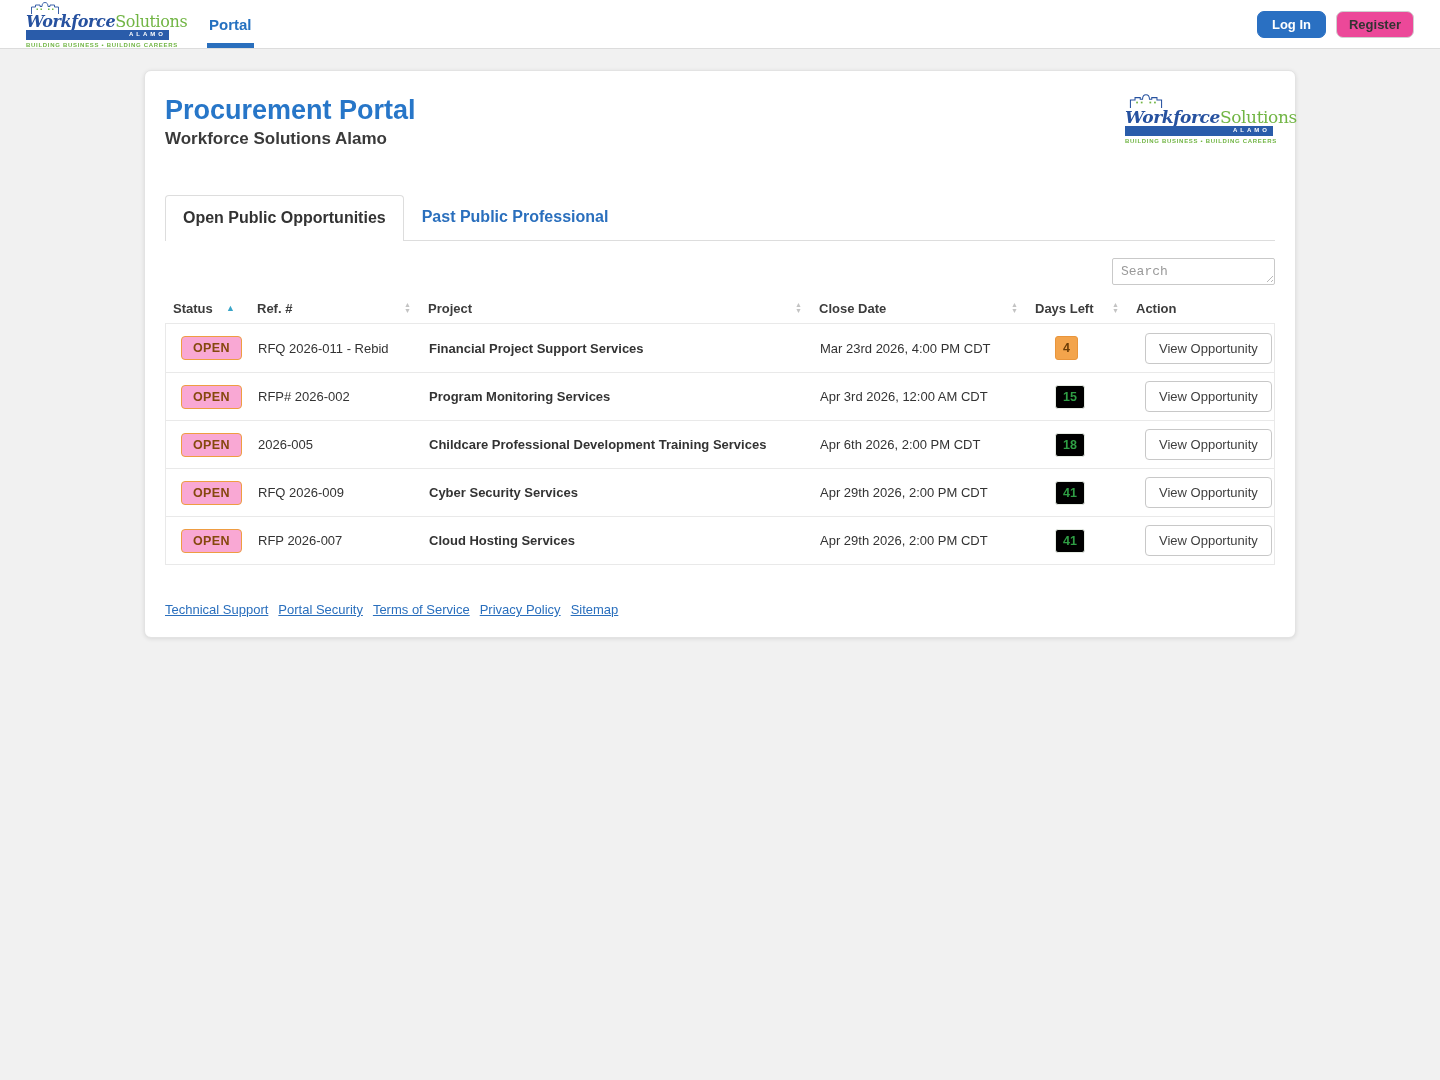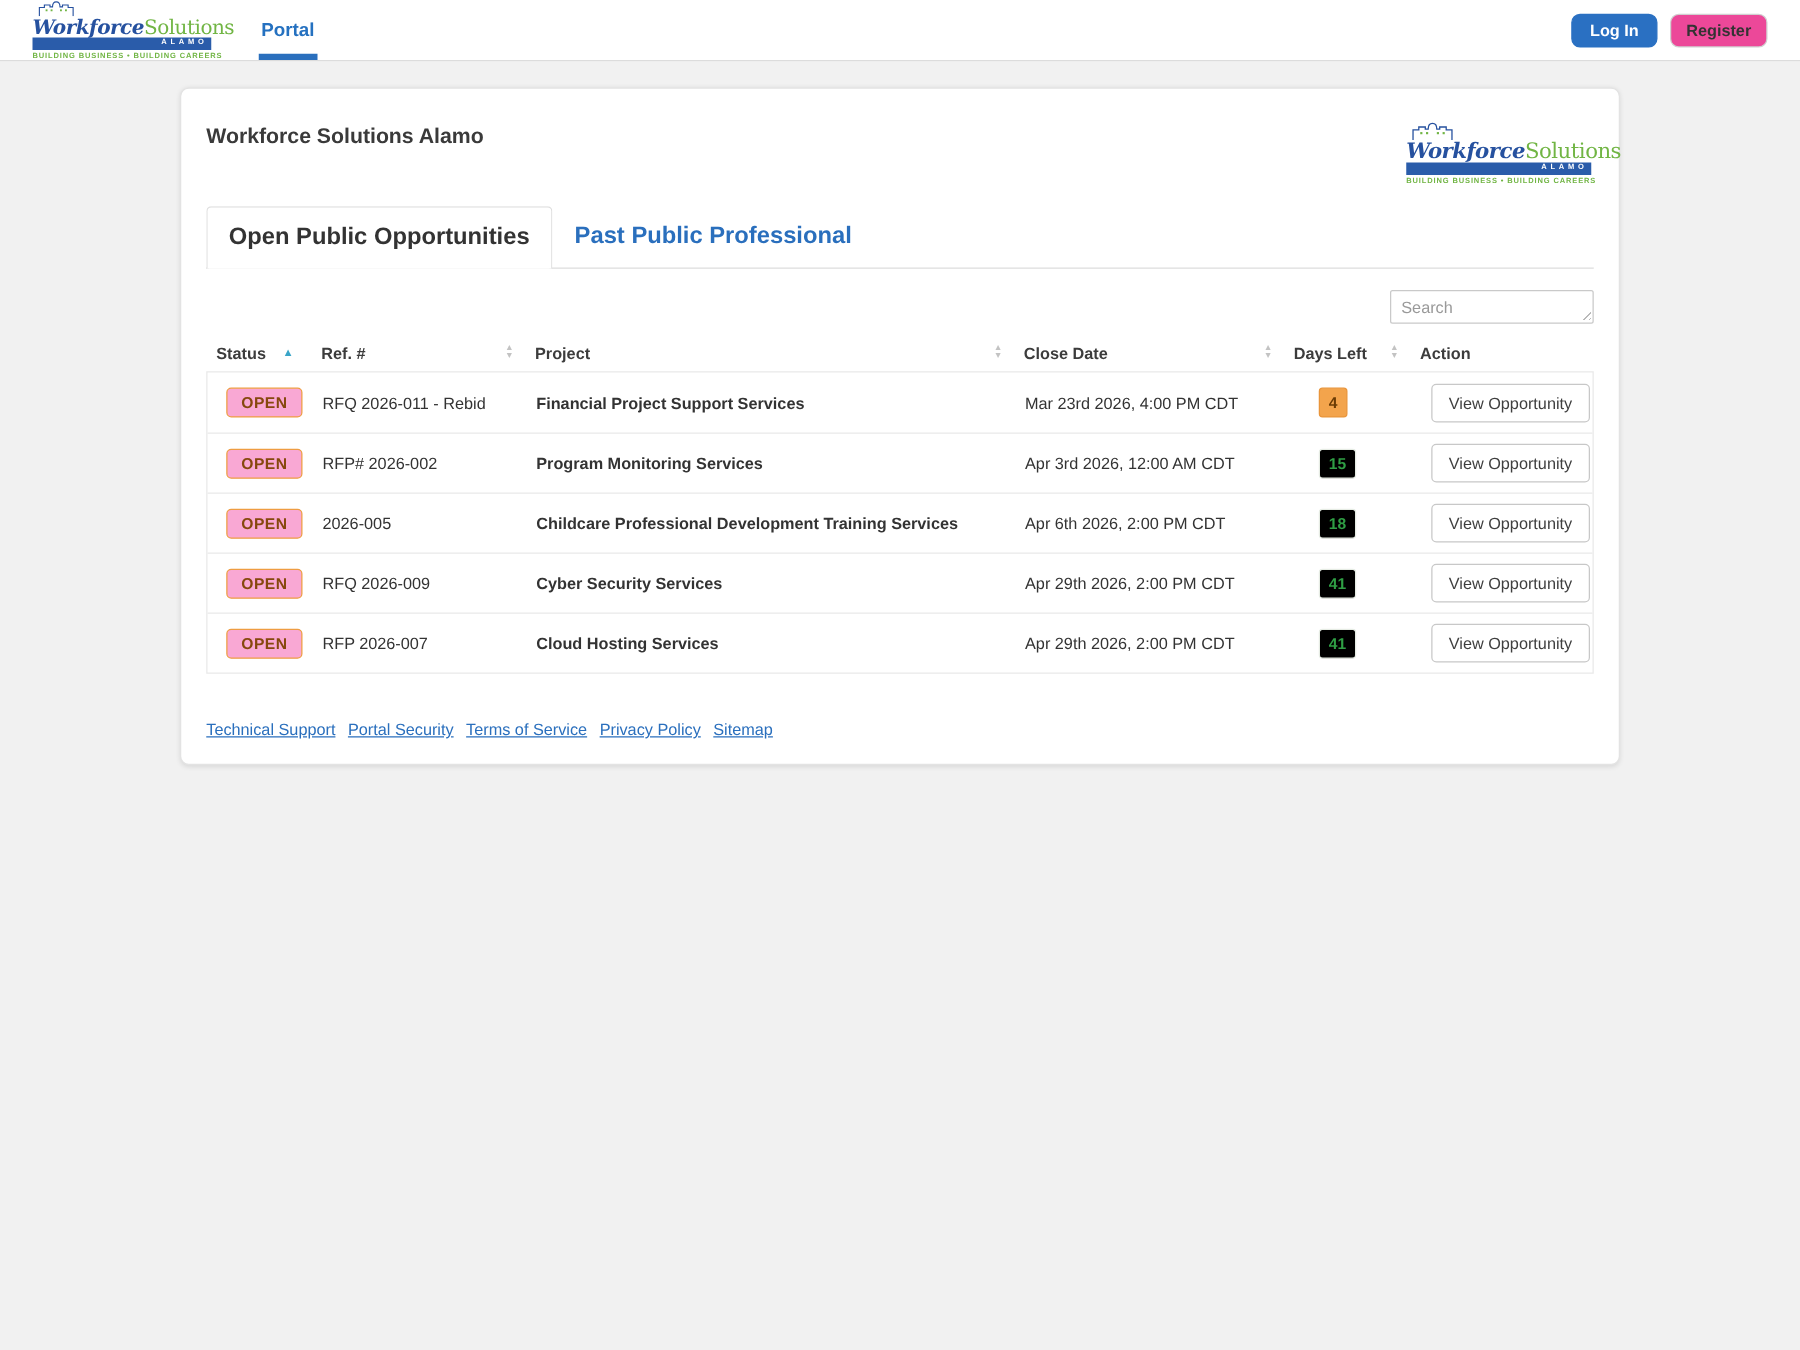--- a/index.html
+++ b/index.html
@@ -59,34 +59,34 @@
     box-shadow:0 1px 4px rgba(0,0,0,.10);
     padding:24px 20px 20px;
   }
   .card-header { position:relative; }
   .page-title { color:#2776c8; font-size:27px; font-weight:700; line-height:30px; }
   .page-subtitle { color:#3a3a3a; font-size:17px; font-weight:700; margin-top:4px; }
   .card-logo { position:absolute; right:2px; top:-2px; }
 
   
   .tabbar { display:flex; border-bottom:1px solid #ddd; margin-top:46px; align-items:flex-end; }
-  .tab { font-size:19px; font-weight:700; cursor:pointer; }
+  .tab { font-size:16px; font-weight:700; cursor:pointer; }
   .tab.active {
     color:#333; background:#fff; border:1px solid #ddd; border-bottom:none;
     border-radius:4px 4px 0 0; padding:13px 17px 14px; margin-bottom:-1px;
   }
   .tab.inactive { color:#2a6fbd; padding:13px 18px 14px; }
 
   
   .search-row { display:flex; justify-content:flex-end; margin-top:17px; }
   .search-wrap { position:relative; }
   .search-input {
     width:163px; height:27px; border:1px solid #c9c9c9; border-radius:2px;
     font-size:13px; padding:3px 8px; color:#0369a1; outline:none;
-    font-family:Liberation Sans, sans-serif;
+    font-family:Liberation Mono, monospace;
   }
   .search-input::placeholder { color:#999; }
   .search-grip {
     position:absolute; right:2px; bottom:3px; width:9px; height:9px;
     background:repeating-linear-gradient(135deg, transparent 0 2px, #b9b9b9 2px 3px);
     clip-path:polygon(100% 0, 100% 100%, 0 100%); pointer-events:none;
   }
 
   
   .table { margin-top:8px; }
@@ -153,20 +153,21 @@
 
   <div class="nav-right">
     <button class="btn-login">Log In</button>
     <button class="btn-register">Register</button>
   </div>
 </nav>
 
 <main class="card">
 
   <div class="card-header">
+    <h1 class="page-title">Procurement Portal</h1>
     <div class="page-subtitle">Workforce Solutions Alamo</div>
 
     <div class="wsa lg card-logo">
       <div class="icon-row">
         <svg width="38" height="15" viewBox="0 0 64 26">
           <path d="M5 26 L5 12 L13 12 L13 8 L22 8 L22 11 L26 11 C26 6 28 3 32 3 C36 3 38 6 38 11 L42 11 L42 8 L51 8 L51 12 L59 12 L59 26" fill="none" stroke="#26519f" stroke-width="1.8"></path>
           <rect x="15" y="15" width="3" height="3" fill="#71b544"></rect>
           <rect x="23" y="15" width="3" height="3" fill="#71b544"></rect>
           <rect x="38" y="15" width="3" height="3" fill="#71b544"></rect>
           <rect x="46" y="15" width="3" height="3" fill="#71b544"></rect>

